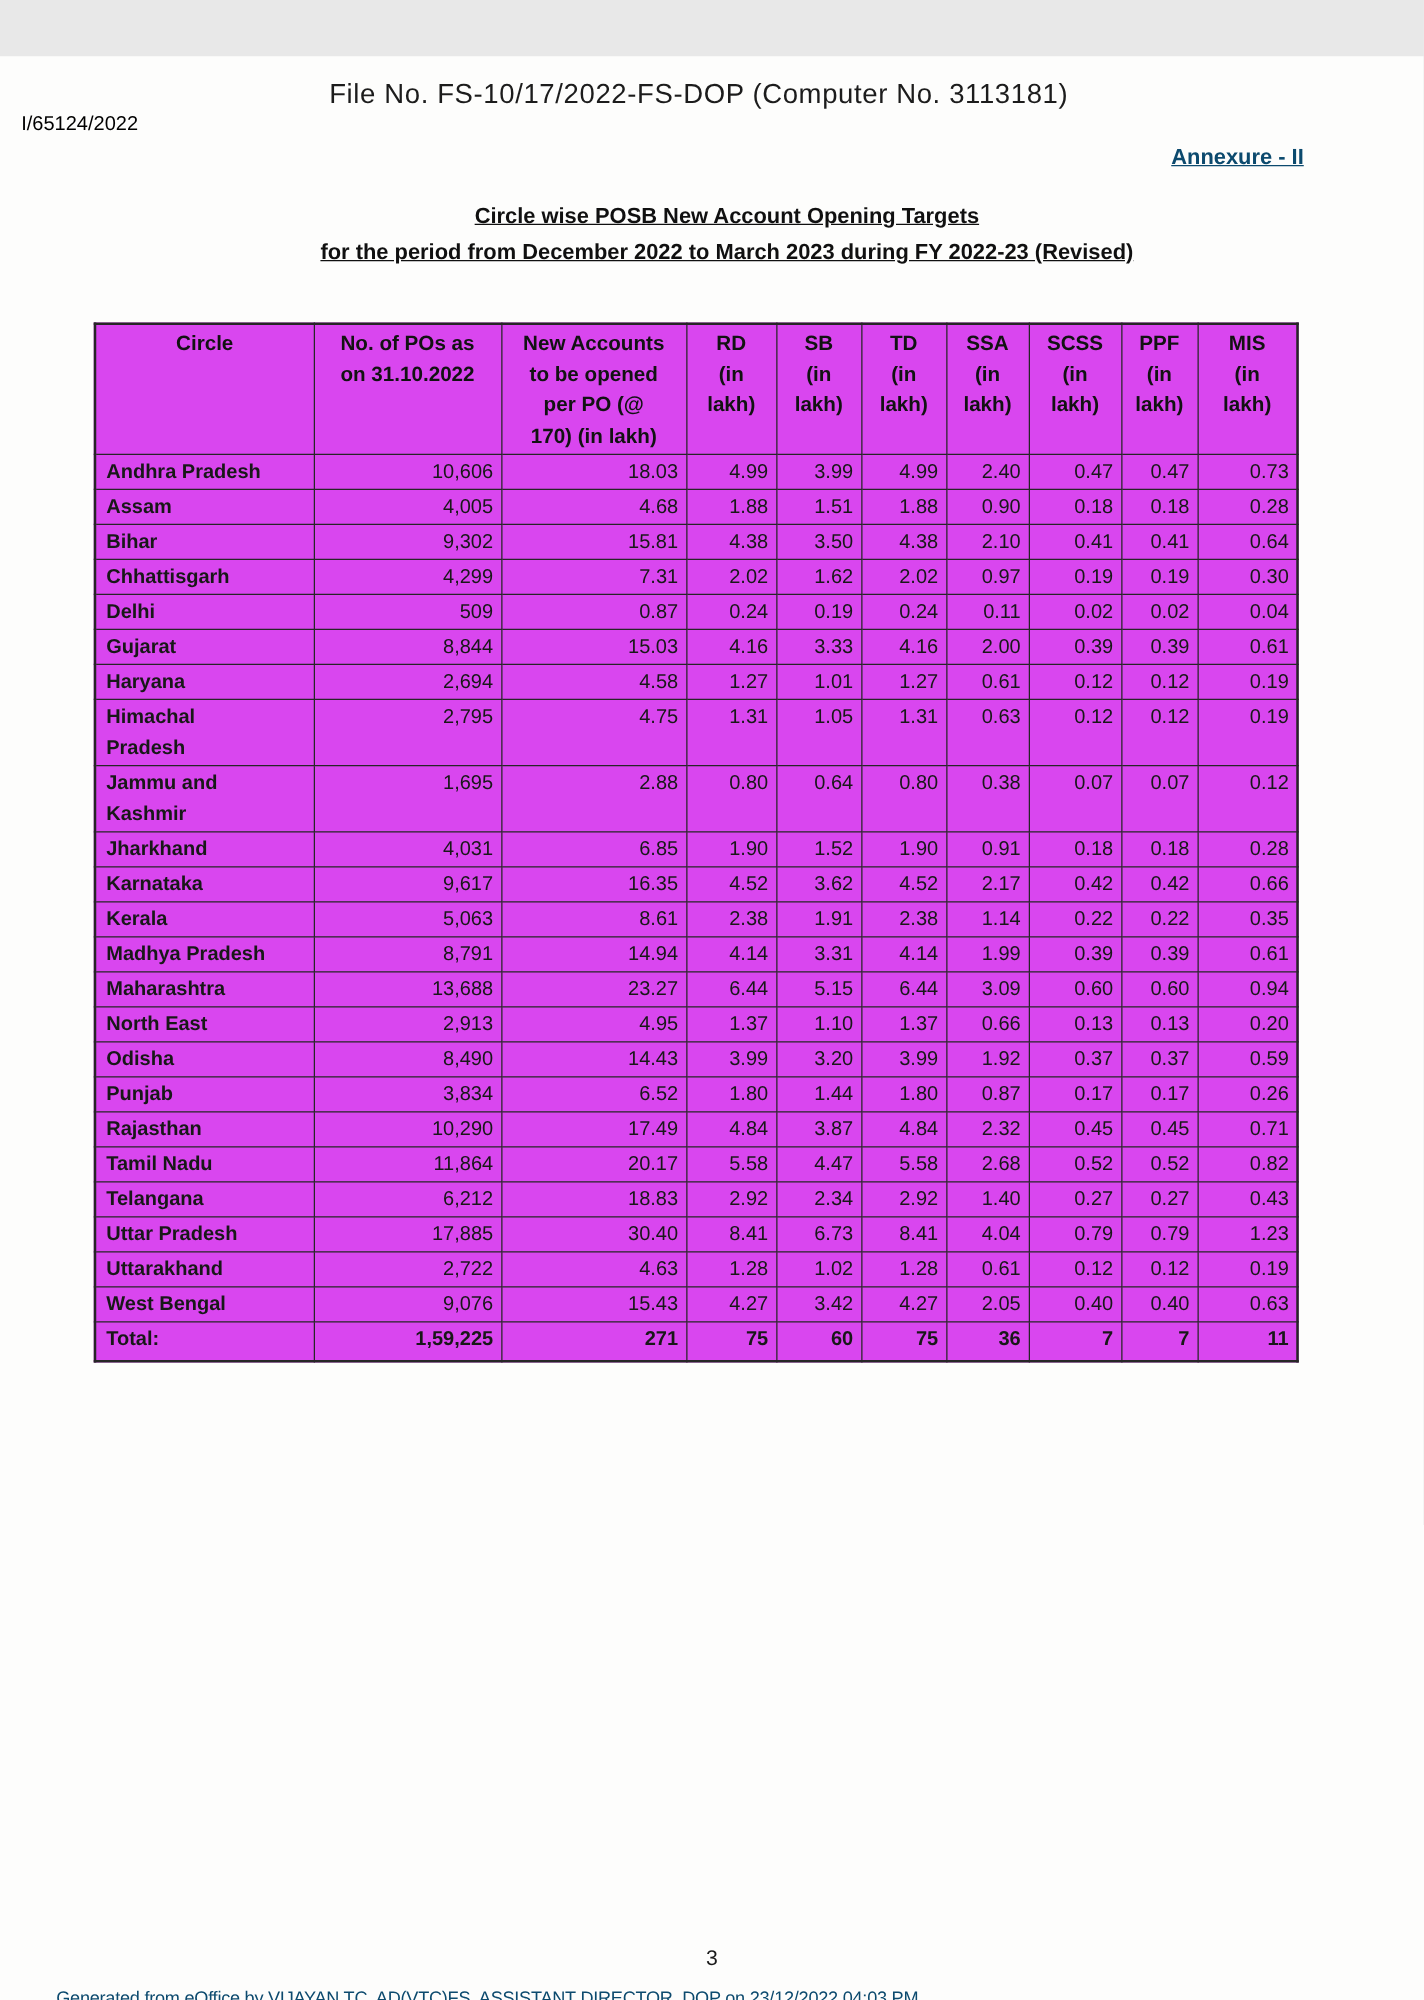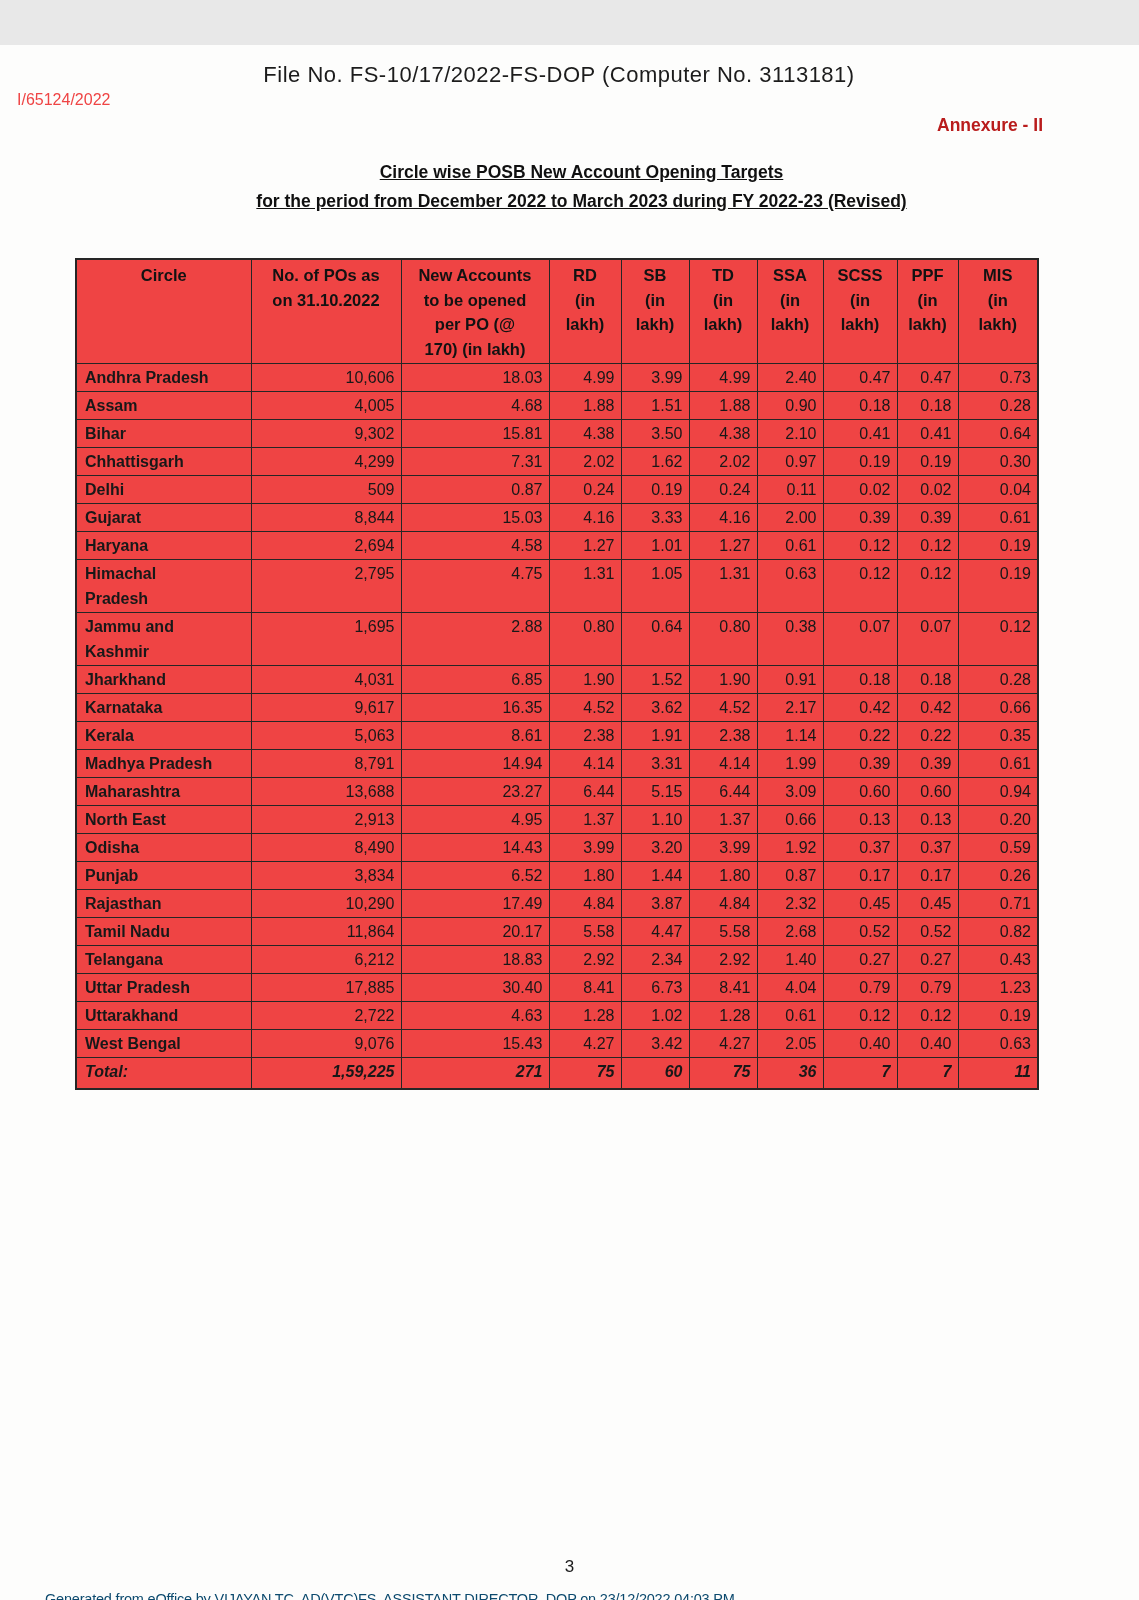--- a/index.html
+++ b/index.html
@@ -19,49 +19,50 @@
     width: 1118px;
     text-align: center;
     font-size: 22px;
     letter-spacing: 0.5px;
     color: #1c1c1c;
   }
   .ref-line {
     position: absolute;
     top: 46px; left: 17px;
     font-size: 16px;
-    color: #ef4444;
+    color: #000000;
   }
   .annexure {
     position: absolute;
     top: 70px; right: 96px;
     font-size: 17.5px;
     font-weight: bold;
-    color: #b91c1c;
+    text-decoration: underline;
+    color: #0c4a6e;
   }
   .title-1, .title-2 {
     position: absolute;
     left: 0; width: 100%;
     text-align: center;
     font-size: 17.5px;
     font-weight: bold;
     text-decoration: underline;
     color: #101010;
     padding-left: 12px;
   }
   .title-1 { top: 117px; }
   .title-2 { top: 146px; }
 
   table.targets {
     position: absolute;
     top: 213px; left: 75px;
     width: 962px;
     border-collapse: collapse;
     table-layout: fixed;
-    background: #ef4444;
+    background: #d946ef;
   }
   table.targets, table.targets th, table.targets td {
     border: 1.6px solid #262626;
   }
   table.targets { border-width: 2px; }
   table.targets th {
     font-size: 16.5px;
     font-weight: bold;
     text-align: center;
     vertical-align: top;
@@ -80,21 +81,21 @@
   }
   td.circle-cell {
     font-weight: bold;
     text-align: left;
     white-space: pre-line;
     padding-left: 10px;
     color: #101010;
   }
   td.num-cell { text-align: right; }
   tr.data-row { height: 28px; padding-left: 16px; }
-  tr.total-row td { font-weight: bold; height: 28px; font-style: italic; }
+  tr.total-row td { font-weight: bold; height: 28px; }
 
   .page-number {
     position: absolute;
     top: 1512px; left: 0;
     width: 100%;
     text-align: center;
     font-size: 17px;
     color: #1a1a1a;
   }
   .generated-note {

